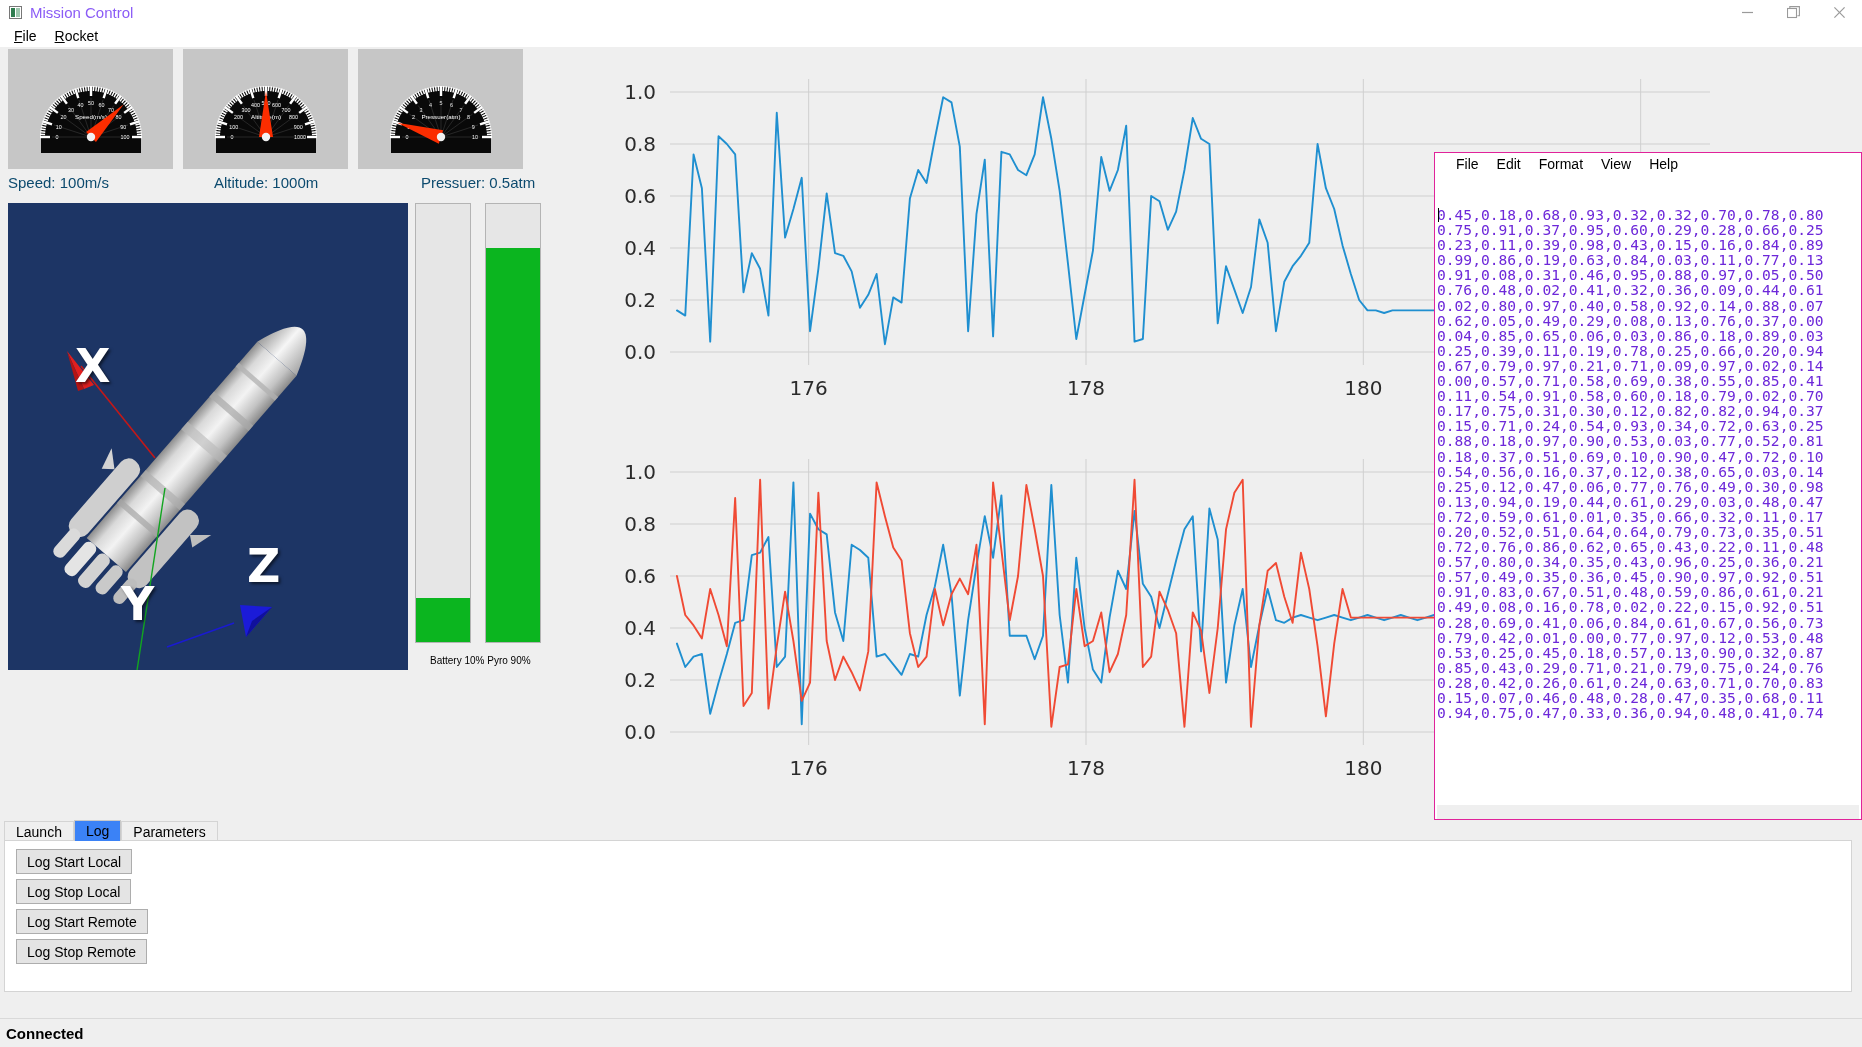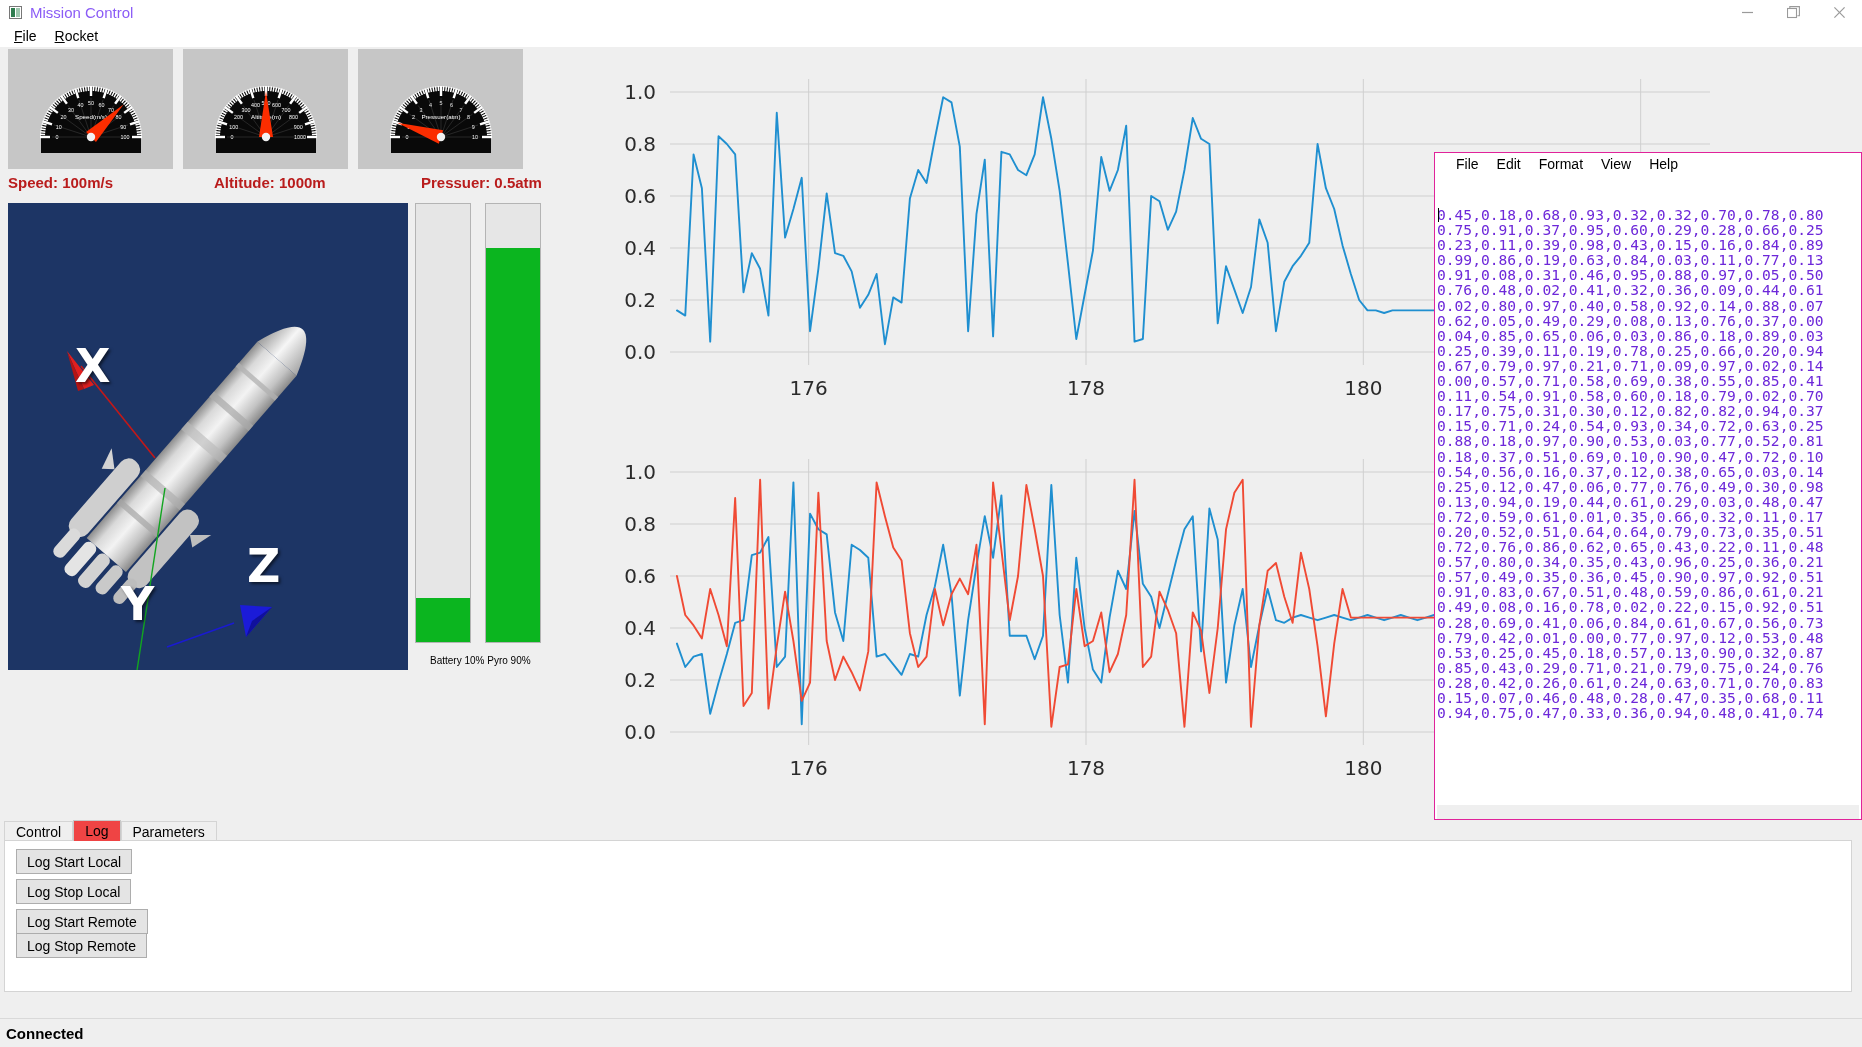--- a/index.html
+++ b/index.html
@@ -20,21 +20,21 @@
   .winbtn{width:46px;height:24px;display:flex;align-items:center;justify-content:center;color:#9a9a9a;}
   .winbtn svg{display:block;}
   
   #menubar{height:23px;background:#ffffff;display:flex;align-items:center;padding-left:5px;}
   .menu-item{padding:2px 9px;font-size:14px;color:#000;}
   .menu-item u{text-decoration:underline;}
   
   #gauge-row{position:absolute;left:8px;top:49px;display:flex;gap:10px;}
   .gauge-panel{width:165px;height:120px;background:#c6c6c6;display:flex;align-items:center;justify-content:center;}
   #label-row{position:absolute;left:8px;top:174px;width:560px;height:22px;}
-  .stat-label{position:absolute;font-size:15px;font-weight:bold;color:#b91c1c;white-space:nowrap;}
+  .stat-label{position:absolute;font-size:15px;font-weight:normal;color:#0c4a6e;white-space:nowrap;}
   #lbl-speed{left:0px;}
   #lbl-alt{left:206px;}
   #lbl-press{left:413px;}
   
   #view3d{position:absolute;left:8px;top:203px;width:400px;height:467px;background:#1d3565;overflow:hidden;}
   #view3d .axis-letter{position:absolute;color:#fff;font-size:46px;font-weight:bold;font-family:"DejaVu Sans",sans-serif;
      text-shadow:2px 2px 3px rgba(0,0,0,.55);}
   
   #bars{position:absolute;left:415px;top:203px;width:130px;height:440px;}
   .bar-frame{position:absolute;width:56px;bottom:0;top:0;border:1px solid #b4b4b4;background:#e6e6e6;box-sizing:border-box;}
@@ -44,21 +44,21 @@
   #bar-caption{position:absolute;left:430px;top:655px;width:200px;font-size:10px;font-weight:normal;white-space:nowrap;}
   
   #charts{position:absolute;left:590px;top:45px;width:1180px;height:760px;}
   .chart-box{position:relative;width:1180px;height:380px;}
   .chart-box svg{display:block;}
   
   #bottom{position:absolute;left:0px;top:820px;width:1862px;height:190px;}
   #tabstrip{position:absolute;left:4px;top:0px;height:21px;display:flex;align-items:flex-end;}
   .tab{height:20px;padding:0 11px;display:flex;align-items:center;font-size:14px;
        background:#efefef;border:1px solid #d4d4d4;border-bottom:none;box-sizing:border-box;}
-  .tab.active{background:#ef4444;height:21px;border-color:#c9c9c9;position:relative;z-index:3;}
+  .tab.active{background:#3b82f6;height:21px;border-color:#c9c9c9;position:relative;z-index:3;}
   #tabpanel{position:absolute;left:4px;top:20px;width:1848px;height:152px;background:#ffffff;border:1px solid #d4d4d4;box-sizing:border-box;}
   .log-btn{position:absolute;left:11px;height:25px;padding:0 10px;background:#e4e4e4;border:1px solid #adadad;
            font-size:14px;display:flex;align-items:center;box-sizing:border-box;}
   #statusbar{position:absolute;left:0;top:1023px;width:1862px;height:24px;background:#efefef;padding-left:28px;}
   #statusbar .st{position:absolute;left:6px;top:2px;font-size:15px;font-weight:bold;}
   #status-sep{position:absolute;left:0;top:1018px;width:1862px;height:1px;background:#d9d9d9;}
   
   #notepad{position:absolute;left:1434px;top:152px;width:428px;height:668px;background:#fff;
            border:1px solid #e0239a;box-sizing:border-box;}
   #np-titlebar{height:30px;background:#ec008c;display:flex;align-items:center;}
@@ -503,40 +503,40 @@
         <text x="1050.6666666666665" y="350" text-anchor="middle" font-size="20" fill="#2b2b2b" font-family="&quot;DejaVu Sans&quot;, sans-serif">182</text>
         <path d="M 86.93 218.60 L 95.25 242.00 L 103.57 231.60 L 111.89 229.00 L 120.21 288.80 L 128.53 257.60 L 136.85 229.00 L 145.17 197.80 L 153.49 195.20 L 161.81 130.20 L 170.13 127.60 L 178.45 112.00 L 186.77 242.00 L 195.09 231.60 L 203.41 57.40 L 211.73 299.20 L 220.05 88.60 L 228.37 104.20 L 236.69 109.40 L 245.01 187.40 L 253.33 216.00 L 261.65 119.80 L 269.97 125.00 L 278.29 132.80 L 286.61 231.60 L 294.93 229.00 L 303.25 239.40 L 311.57 249.80 L 319.89 229.00 L 328.21 231.60 L 336.53 190.00 L 344.85 161.40 L 353.17 119.80 L 361.49 169.20 L 369.81 270.60 L 378.13 195.20 L 386.45 140.60 L 394.77 91.20 L 403.09 132.80 L 411.41 70.40 L 419.73 210.80 L 428.05 210.80 L 436.37 210.80 L 444.69 234.20 L 453.01 210.80 L 461.33 60.00 L 469.65 190.00 L 477.97 257.60 L 486.29 132.80 L 494.61 203.00 L 502.93 244.60 L 511.25 257.60 L 519.57 192.60 L 527.89 145.80 L 536.21 164.00 L 544.53 86.00 L 552.85 158.80 L 561.17 171.80 L 569.49 203.00 L 577.81 169.20 L 586.13 135.40 L 594.45 104.20 L 602.77 91.20 L 611.09 226.40 L 619.41 83.40 L 627.73 114.60 L 636.05 257.60 L 644.37 200.40 L 652.69 164.00 L 661.01 242.00 L 669.33 200.40 L 677.65 164.00 L 685.97 195.20 L 694.29 197.80 L 702.61 192.60 L 710.93 190.00 L 719.25 192.60 L 727.57 195.20 L 735.89 192.60 L 744.21 190.00 L 752.53 192.60 L 760.85 195.20 L 769.17 192.60 L 777.49 190.00 L 785.81 192.60 L 794.13 195.20 L 802.45 192.60 L 810.77 190.00 L 819.09 192.60 L 827.41 195.20 L 835.73 192.60 L 844.05 190.00 L 852.37 192.60 L 860.69 195.20 L 869.01 192.60" fill="none" stroke="#1f8fd0" stroke-width="1.9" stroke-linejoin="round" stroke-linecap="round"></path>
         <path d="M 86.93 151.00 L 95.25 190.00 L 103.57 200.40 L 111.89 213.40 L 120.21 164.00 L 128.53 190.00 L 136.85 221.20 L 145.17 73.00 L 153.49 281.00 L 161.81 268.00 L 170.13 54.80 L 178.45 283.60 L 186.77 221.20 L 195.09 166.60 L 203.41 216.00 L 211.73 275.80 L 220.05 257.60 L 228.37 67.80 L 236.69 216.00 L 245.01 255.00 L 253.33 231.60 L 261.65 247.20 L 269.97 265.40 L 278.29 226.40 L 286.61 57.40 L 294.93 91.20 L 303.25 122.40 L 311.57 135.40 L 319.89 208.20 L 328.21 242.00 L 336.53 231.60 L 344.85 164.00 L 353.17 200.40 L 361.49 169.20 L 369.81 153.60 L 378.13 169.20 L 386.45 119.80 L 394.77 299.20 L 403.09 57.40 L 411.41 125.00 L 419.73 195.20 L 428.05 151.00 L 436.37 60.00 L 444.69 104.20 L 453.01 151.00 L 461.33 301.80 L 469.65 242.00 L 477.97 239.40 L 486.29 164.00 L 494.61 221.20 L 502.93 216.00 L 511.25 187.40 L 519.57 247.20 L 527.89 229.00 L 536.21 190.00 L 544.53 54.80 L 552.85 242.00 L 561.17 231.60 L 569.49 166.60 L 577.81 184.80 L 586.13 208.20 L 594.45 301.80 L 602.77 187.40 L 611.09 205.60 L 619.41 268.00 L 627.73 203.00 L 636.05 104.20 L 644.37 67.80 L 652.69 54.80 L 661.01 301.80 L 669.33 200.40 L 677.65 145.80 L 685.97 138.00 L 694.29 171.80 L 702.61 197.80 L 710.93 127.60 L 719.25 164.00 L 727.57 221.20 L 735.89 291.40 L 744.21 218.60 L 752.53 164.00 L 760.85 192.60 L 769.17 192.60 L 777.49 192.60 L 785.81 192.60 L 794.13 192.60 L 802.45 192.60 L 810.77 192.60 L 819.09 192.60 L 827.41 192.60 L 835.73 192.60 L 844.05 192.60 L 852.37 192.60 L 860.69 192.60 L 869.01 192.60" fill="none" stroke="#f04a34" stroke-width="1.9" stroke-linejoin="round" stroke-linecap="round"></path>
       </svg>
   </div>
 </div>
 
 <div id="bottom">
   <div id="tabstrip">
       <div class="tab">
-        <span>Control</span>
+        <span>Launch</span>
       </div>
       <div class="tab active">
         <span>Log</span>
       </div>
       <div class="tab">
         <span>Parameters</span>
       </div>
     </div>
   <div id="tabpanel">
       <div class="log-btn" style="top: 8px;">
         <span>Log Start Local</span>
       </div>
       <div class="log-btn" style="top: 38px; text-align: center;">
         <span>Log Stop Local</span>
       </div>
       <div class="log-btn" style="top: 68px;">
         <span>Log Start Remote</span>
       </div>
-      <div class="log-btn" style="top: 92px;">
+      <div class="log-btn" style="top: 98px;">
         <span>Log Stop Remote</span>
       </div>
     </div>
 </div>
 
 <div id="status-sep"></div>
 <div id="statusbar">
   <span class="st">Connected</span>
 </div>
 

